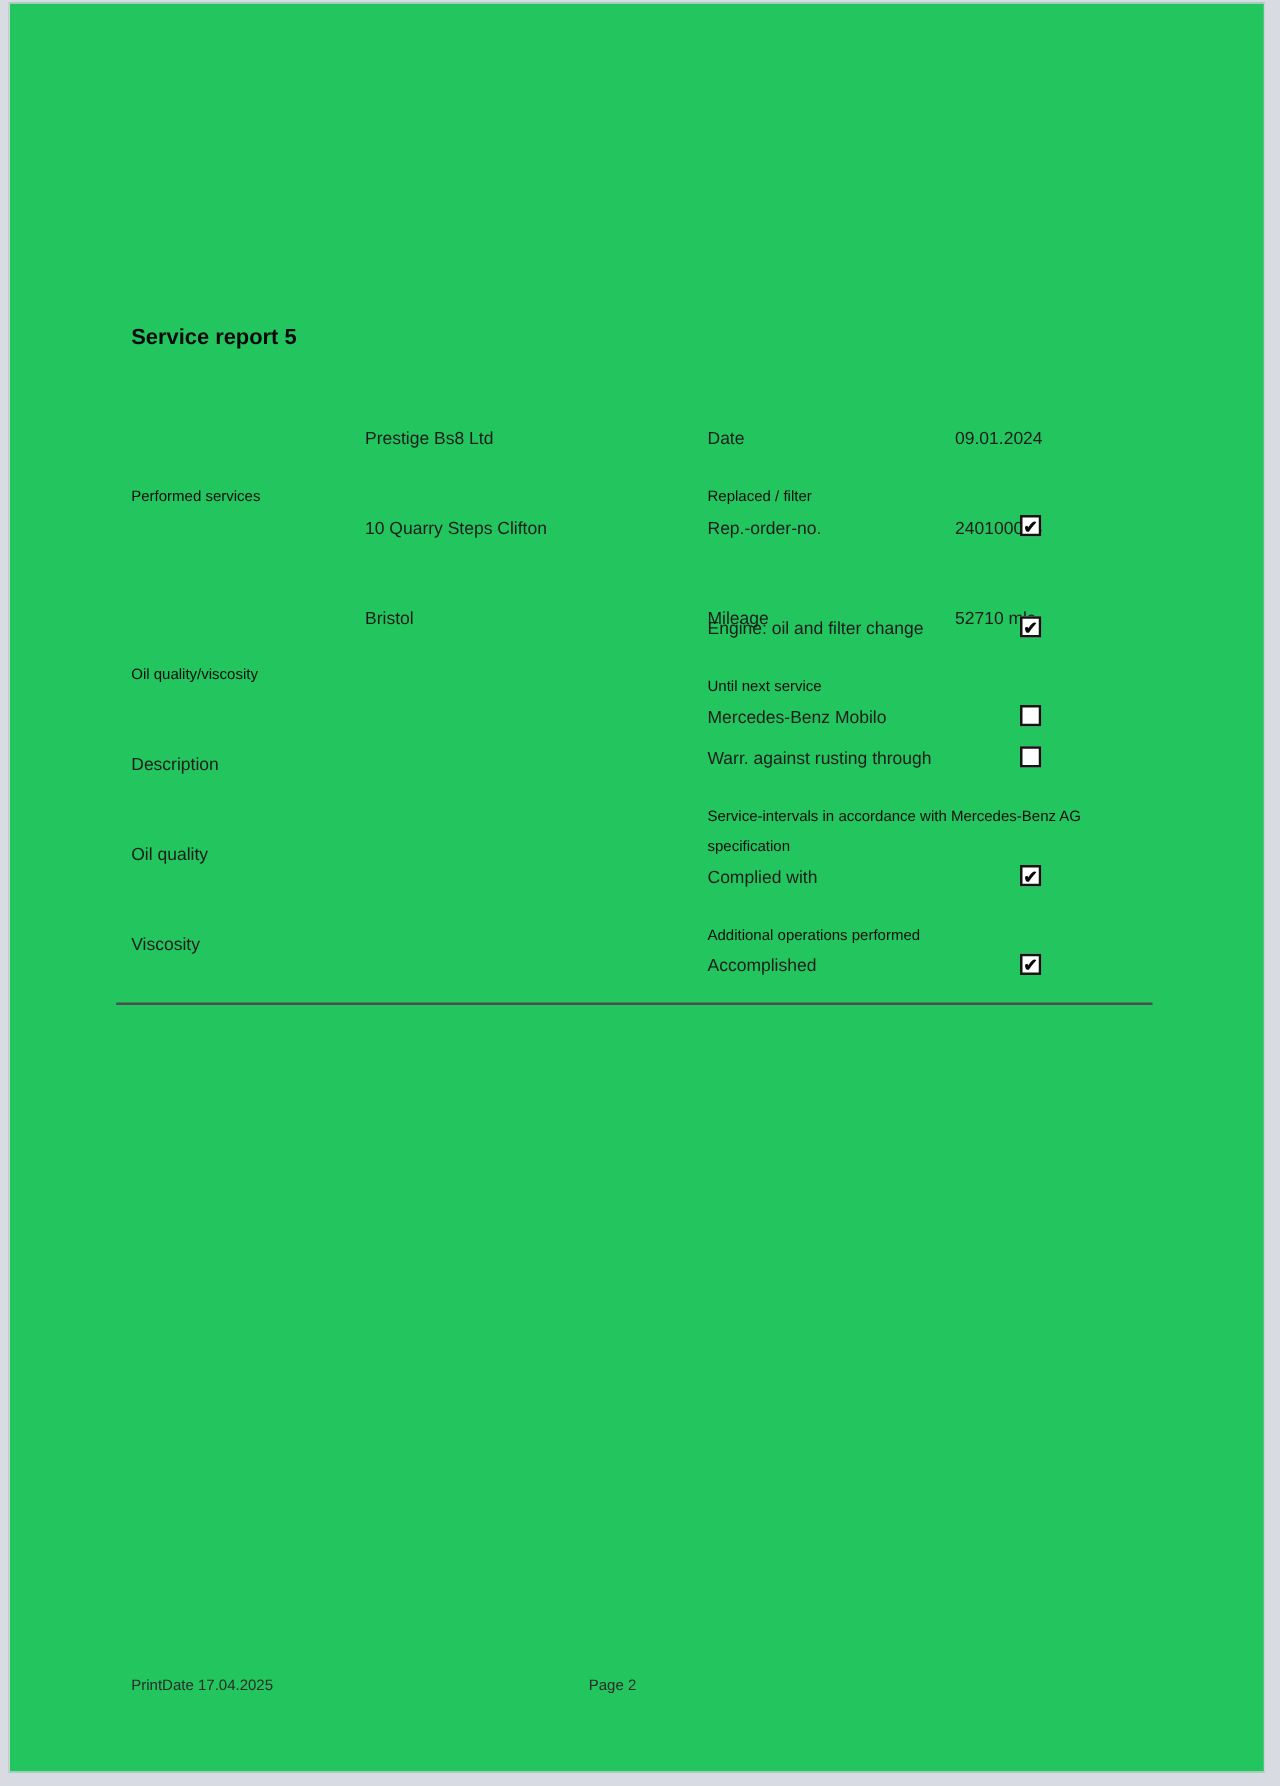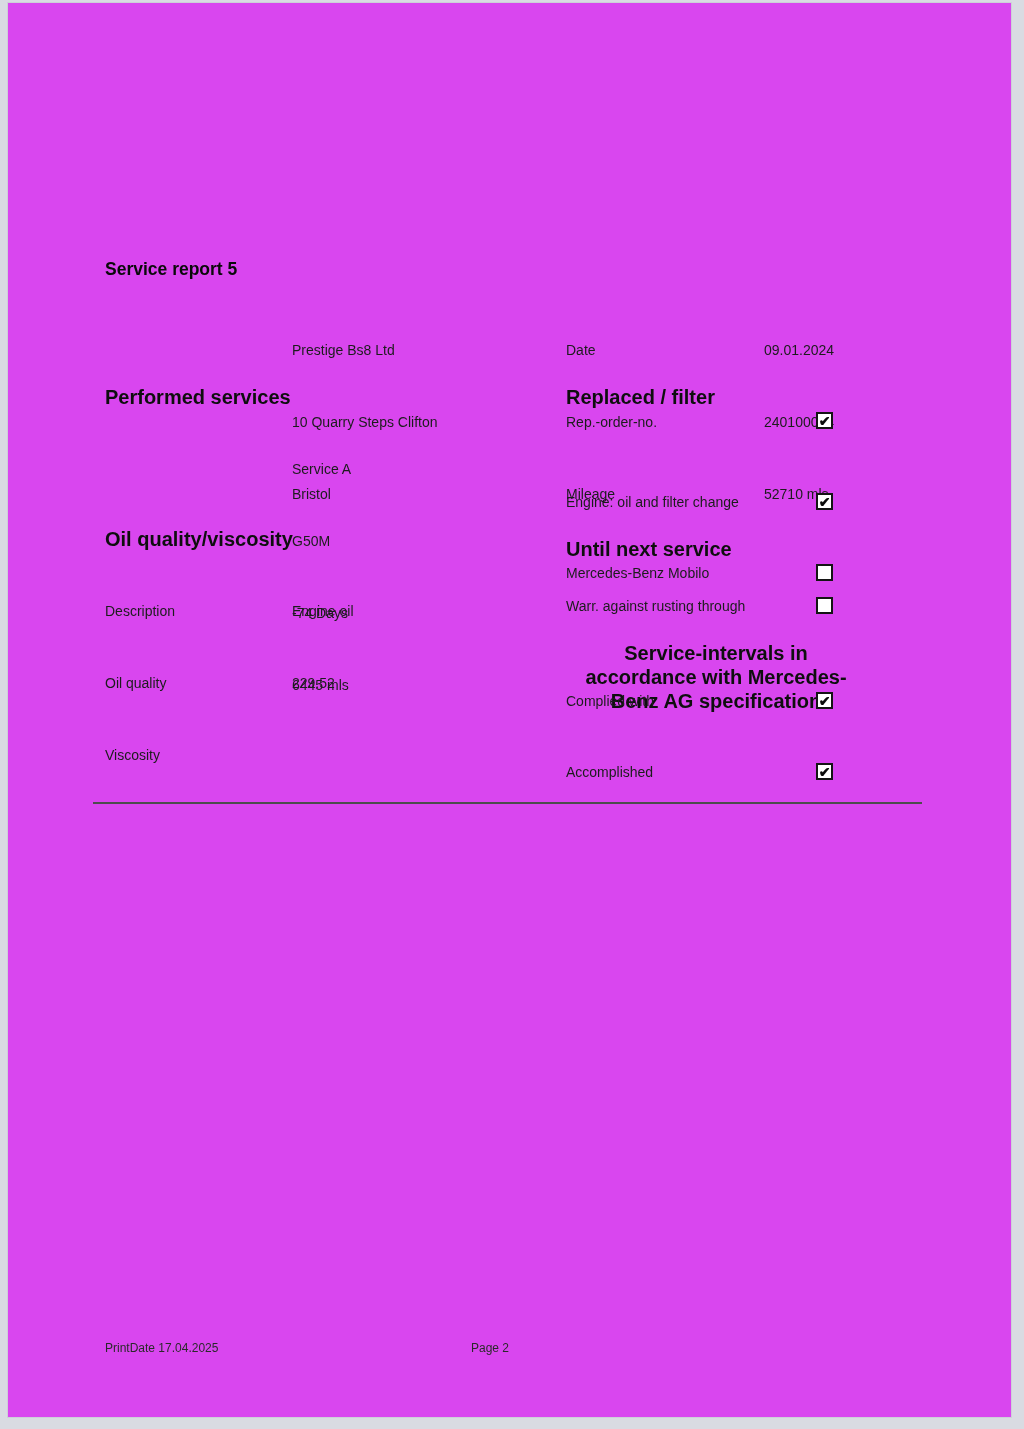--- a/index.html
+++ b/index.html
@@ -7,28 +7,28 @@
     margin: 0; padding: 0;
     width: 1024px; height: 1429px;
     background: #d9dbe2;
     font-family: "Liberation Sans", sans-serif;
     color: #1c1c1c;
   }
   .sheet {
     position: absolute;
     left: 7px; top: 2px;
     width: 1005px; height: 1416px;
-    background: #d946ef;
+    background: #22c55e;
     border: 1px solid #cdd0d8;
     overflow: hidden;
   }
   .abs { position: absolute; }
   .txt { font-size: 14px; line-height: 24px; white-space: pre; }
   .wrap { white-space: normal; }
-  .heading { font-weight: bold; font-size: 20px; line-height: 24px; color: #0e0e0e; text-align: center; }
+  .heading { font-weight: normal; font-size: 12px; line-height: 24px; color: #0e0e0e; }
   .title { font-weight: bold; font-size: 17.5px; line-height: 24px; color: #0a0a0a; }
   .small { font-size: 12px; line-height: 16px; color: #2a2a2a; }
   .checkbox {
     position: absolute;
     width: 17px; height: 17px;
     border: 2px solid #141414;
     background: #fff;
     display: flex; align-items: center; justify-content: center;
     font-size: 14px; font-weight: bold; color: #0a0a0a;
     line-height: 1;
@@ -59,54 +59,44 @@
     <div>Mileage</div>
   </div>
 
   <div class="abs txt" style="left:756px; top:287px;">
     <div>09.01.2024</div>
     <div>240100024</div>
     <div>52710 mls</div>
   </div>
 
   <div class="abs heading" style="left:97px; top:382px;">Performed services</div>
-  <div class="abs txt" style="left:284px; top:406px;">
-    <div>Service A</div>
-    <div>G50M</div>
-    <div>-74 Days</div>
-    <div>6445 mls</div>
-  </div>
 
   <div class="abs heading" style="left:97px; top:524px;">Oil quality/viscosity</div>
   <div class="abs txt" style="left:97px; top:548px;">
     <div>Description</div>
     <div>Oil quality</div>
     <div>Viscosity</div>
-  </div>
-  <div class="abs txt" style="left:284px; top:548px;">
-    <div>Engine oil</div>
-    <div>229.52</div>
-    <div></div>
   </div>
 
   <div class="abs heading" style="left:558px; top:382px;">Replaced / filter</div>
   <span class="checkbox" style="left:808px; top:409px;">✔</span>
   <div class="abs txt" style="left:558px; top:487px;">Engine: oil and filter change</div>
   <span class="checkbox" style="left:808px; top:490px;">✔</span>
 
   <div class="abs heading" style="left:558px; top:534px;">Until next service</div>
   <div class="abs txt" style="left:558px; top:558px;">Mercedes-Benz Mobilo</div>
   <span class="checkbox" style="left:808px; top:561px;"></span>
   <div class="abs txt" style="left:558px; top:591px;">Warr. against rusting through</div>
   <span class="checkbox" style="left:808px; top:594px;"></span>
 
   <div class="abs heading wrap" style="left:558px; top:638px; width:300px;">Service-intervals in accordance with Mercedes-Benz AG specification</div>
   <div class="abs txt" style="left:558px; top:686px;">Complied with</div>
   <span class="checkbox" style="left:808px; top:689px;">✔</span>
 
+  <div class="abs heading" style="left:558px; top:733px;">Additional operations performed</div>
   <div class="abs txt" style="left:558px; top:757px;">Accomplished</div>
   <span class="checkbox" style="left:808px; top:760px;">✔</span>
 
   <div class="rule"></div>
 
   <div class="abs small" style="left:97px; top:1337px;">PrintDate 17.04.2025</div>
   <div class="abs small" style="left:463px; top:1337px;text-align:right;">Page 2</div>
 
 </div>
 

